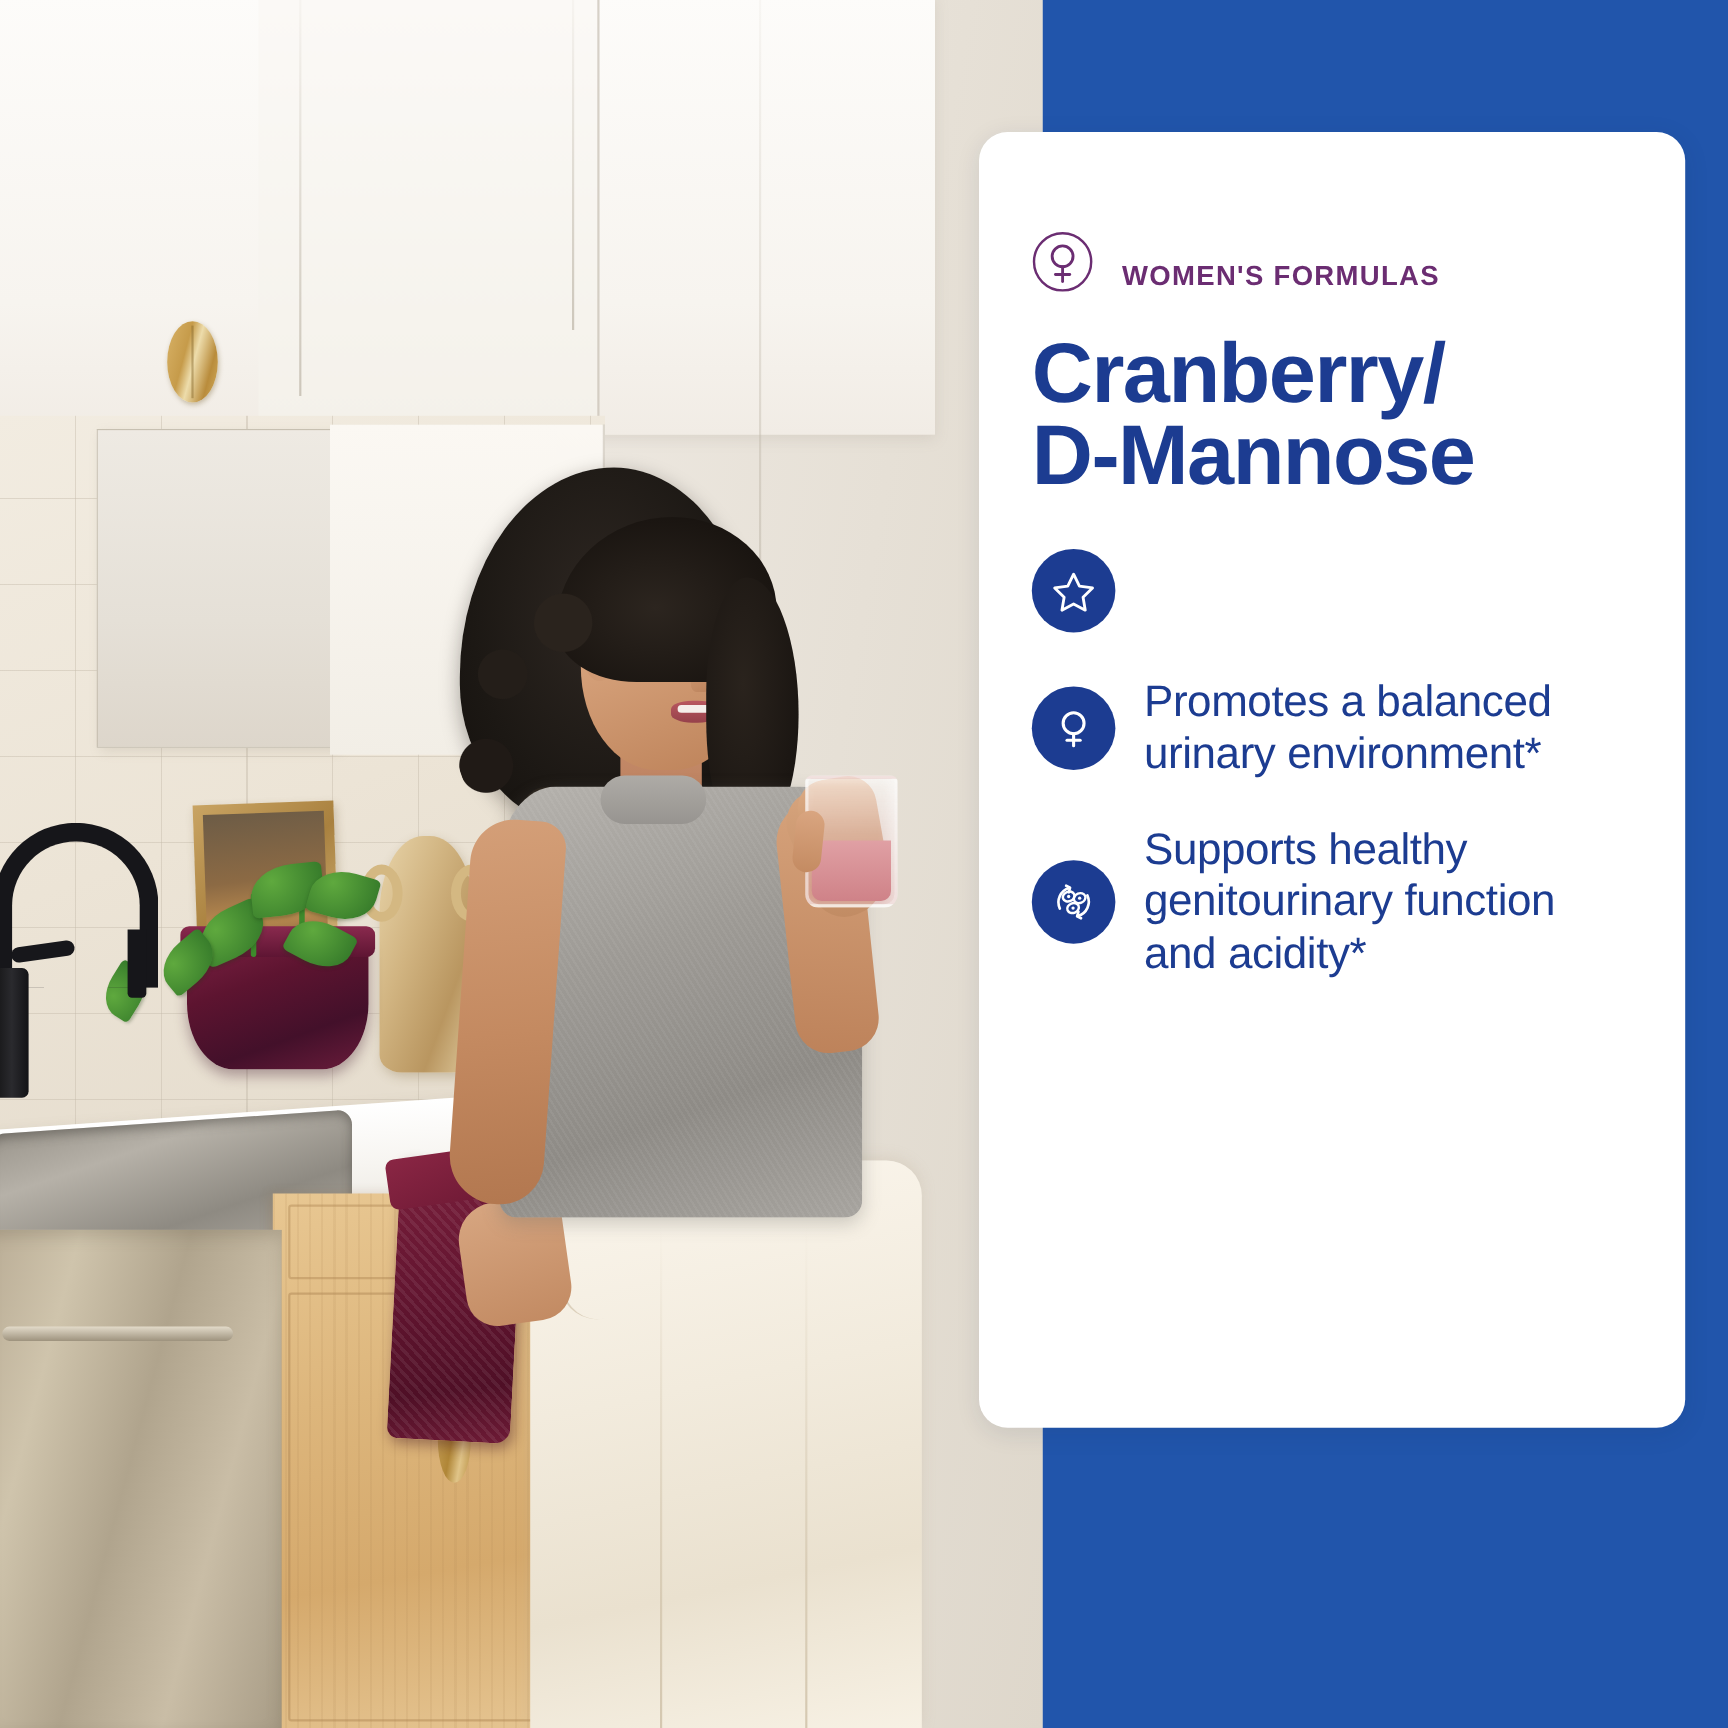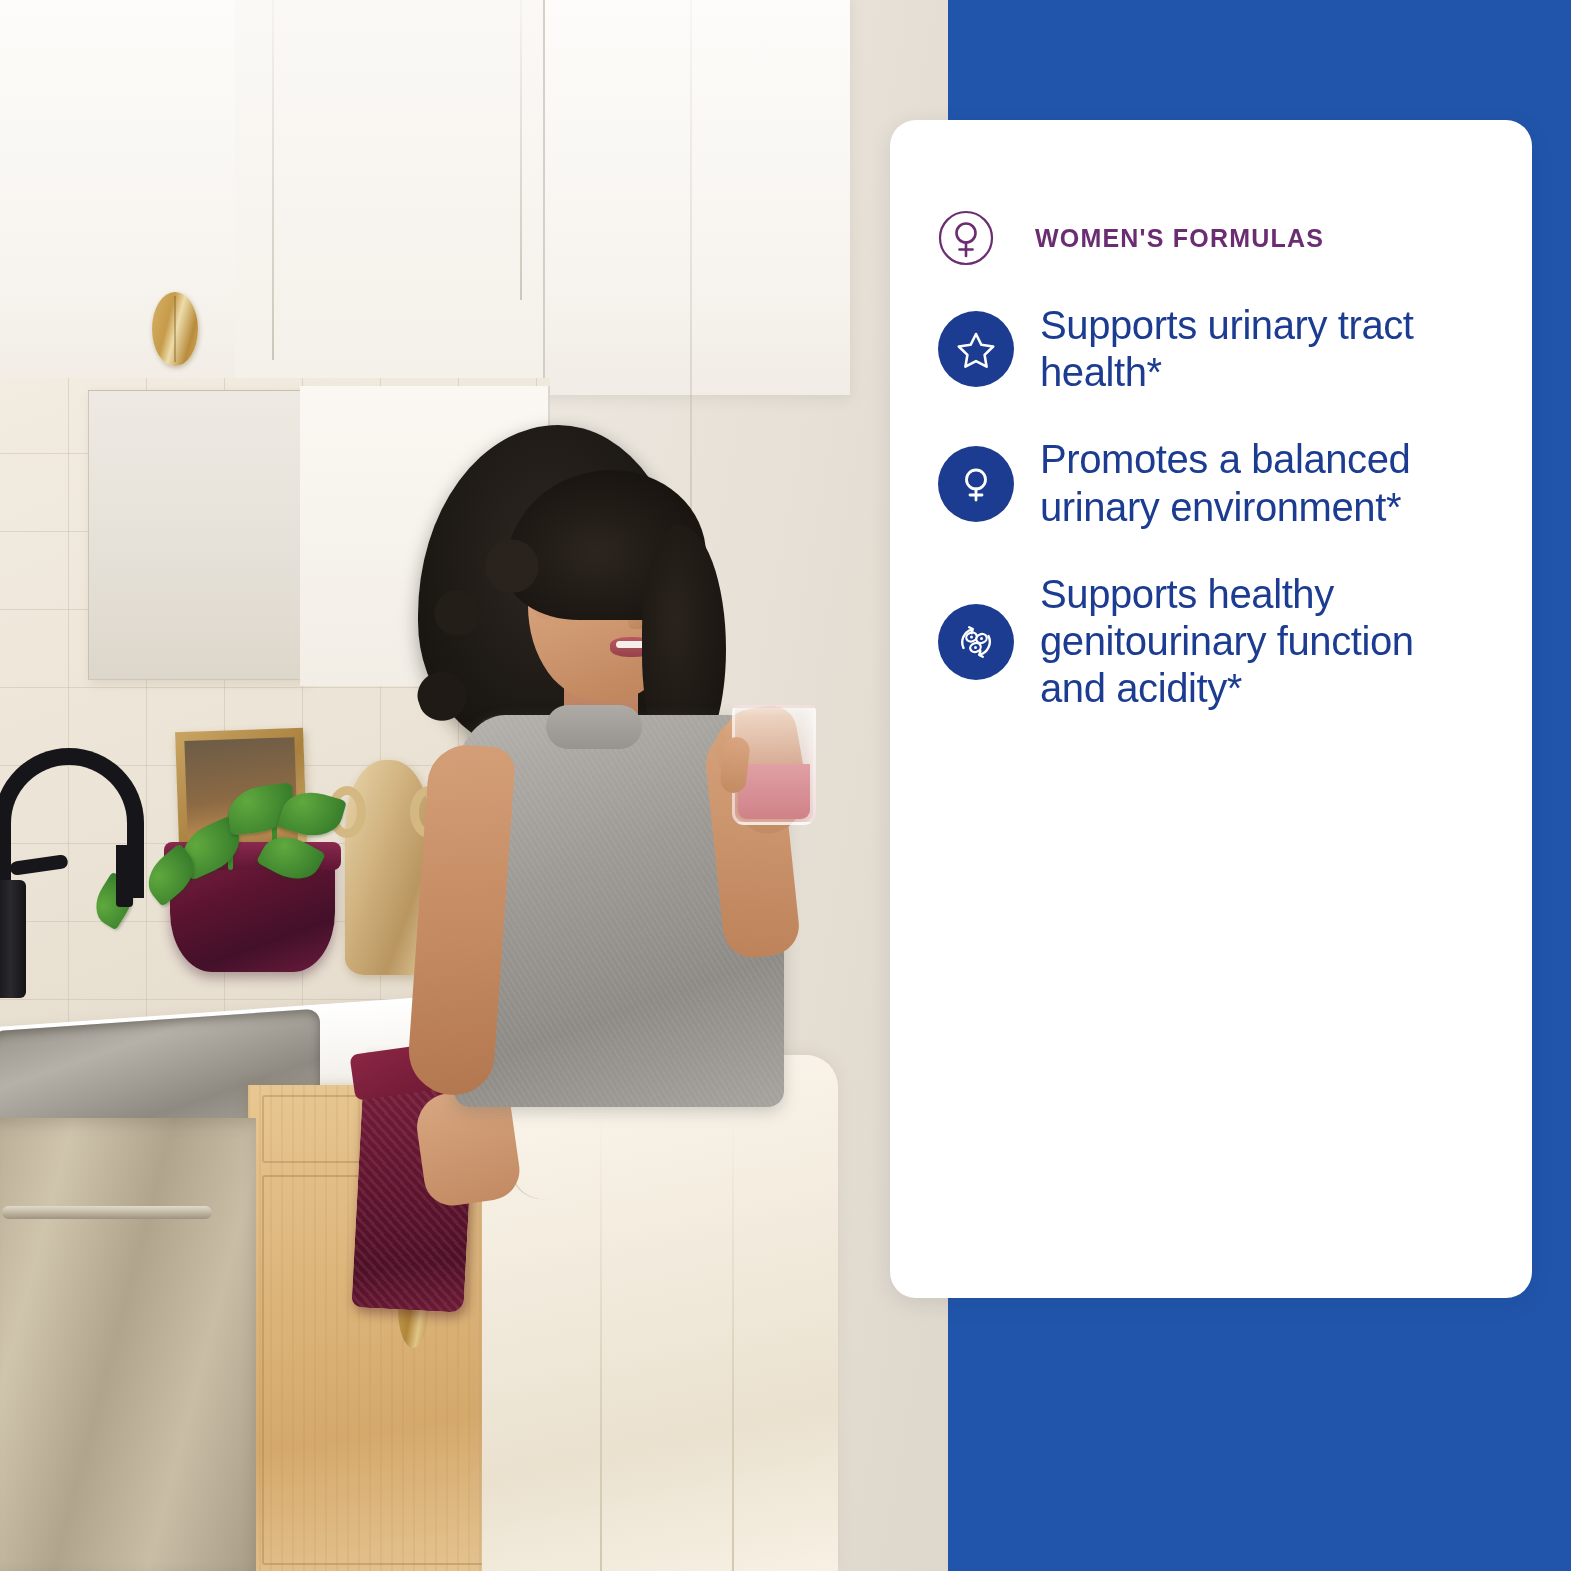--- a/index.html
+++ b/index.html
@@ -288,21 +288,21 @@
   .blue-panel{position:absolute;left:948px;top:0;width:623px;height:1571px;background:#2155ab;}
 
   
   .card{
     position:absolute; left:890px; top:120px; width:642px; height:1178px;
     background:#ffffff; border-radius:26px;
     box-shadow:0 5px 22px rgba(20,40,80,.10);
     padding:90px 60px 0 48px;
   }
 
-  .eyebrow{display:flex;align-items:center;gap:41px;margin-bottom:36px;}
+  .eyebrow{display:flex;align-items:flex-end;gap:26px;margin-bottom:36px;}
   .venus-outline{flex:0 0 auto;width:56px;height:56px;}
   .eyebrow-text{
     color:#6b2d72;font-size:25px;font-weight:bold;letter-spacing:1.2px;
   }
 
   .title{
     color:#1c3c91;font-size:77px;line-height:.98;font-weight:bold;
     letter-spacing:-1.4px;margin-bottom:46px;
   }
 
@@ -421,30 +421,33 @@
       <svg viewBox="0 0 56 56" width="56" height="56">
         <circle cx="28" cy="28" r="26" fill="none" stroke="#6b2d72" stroke-width="2.2"></circle>
         <circle cx="28" cy="23" r="9.5" fill="none" stroke="#6b2d72" stroke-width="2.6"></circle>
         <line x1="28" y1="32.5" x2="28" y2="46" stroke="#6b2d72" stroke-width="2.6" stroke-linecap="round"></line>
         <line x1="21.5" y1="39.5" x2="34.5" y2="39.5" stroke="#6b2d72" stroke-width="2.6" stroke-linecap="round"></line>
       </svg>
     </span>
     <span class="eyebrow-text">WOMEN'S FORMULAS</span>
   </div>
 
+  <h1 class="title">
+    <span>Cranberry/</span><br>
+    <span>D-Mannose</span>
+  </h1>
 
   <div class="benefits">
 
     <div class="benefit">
       <span class="bicon">
         <svg viewBox="0 0 44 44" width="44" height="44">
           <path d="M22 7 L27.3 17.8 L39.2 19.5 L30.6 27.9 L32.6 39.7 L22 34.1 L11.4 39.7 L13.4 27.9 L4.8 19.5 L16.7 17.8 Z" fill="none" stroke="#ffffff" stroke-width="2.6" stroke-linejoin="round"></path>
         </svg>
       </span>
-      <span class="btext">Supports urinary tract health*</span>
     </div>
 
     <div class="benefit">
       <span class="bicon">
         <svg viewBox="0 0 44 44" width="44" height="44">
           <circle cx="22" cy="17.5" r="9.5" fill="none" stroke="#ffffff" stroke-width="2.8"></circle>
           <line x1="22" y1="27" x2="22" y2="38" stroke="#ffffff" stroke-width="2.8" stroke-linecap="round"></line>
           <line x1="16" y1="33" x2="28" y2="33" stroke="#ffffff" stroke-width="2.8" stroke-linecap="round"></line>
         </svg>
       </span>

